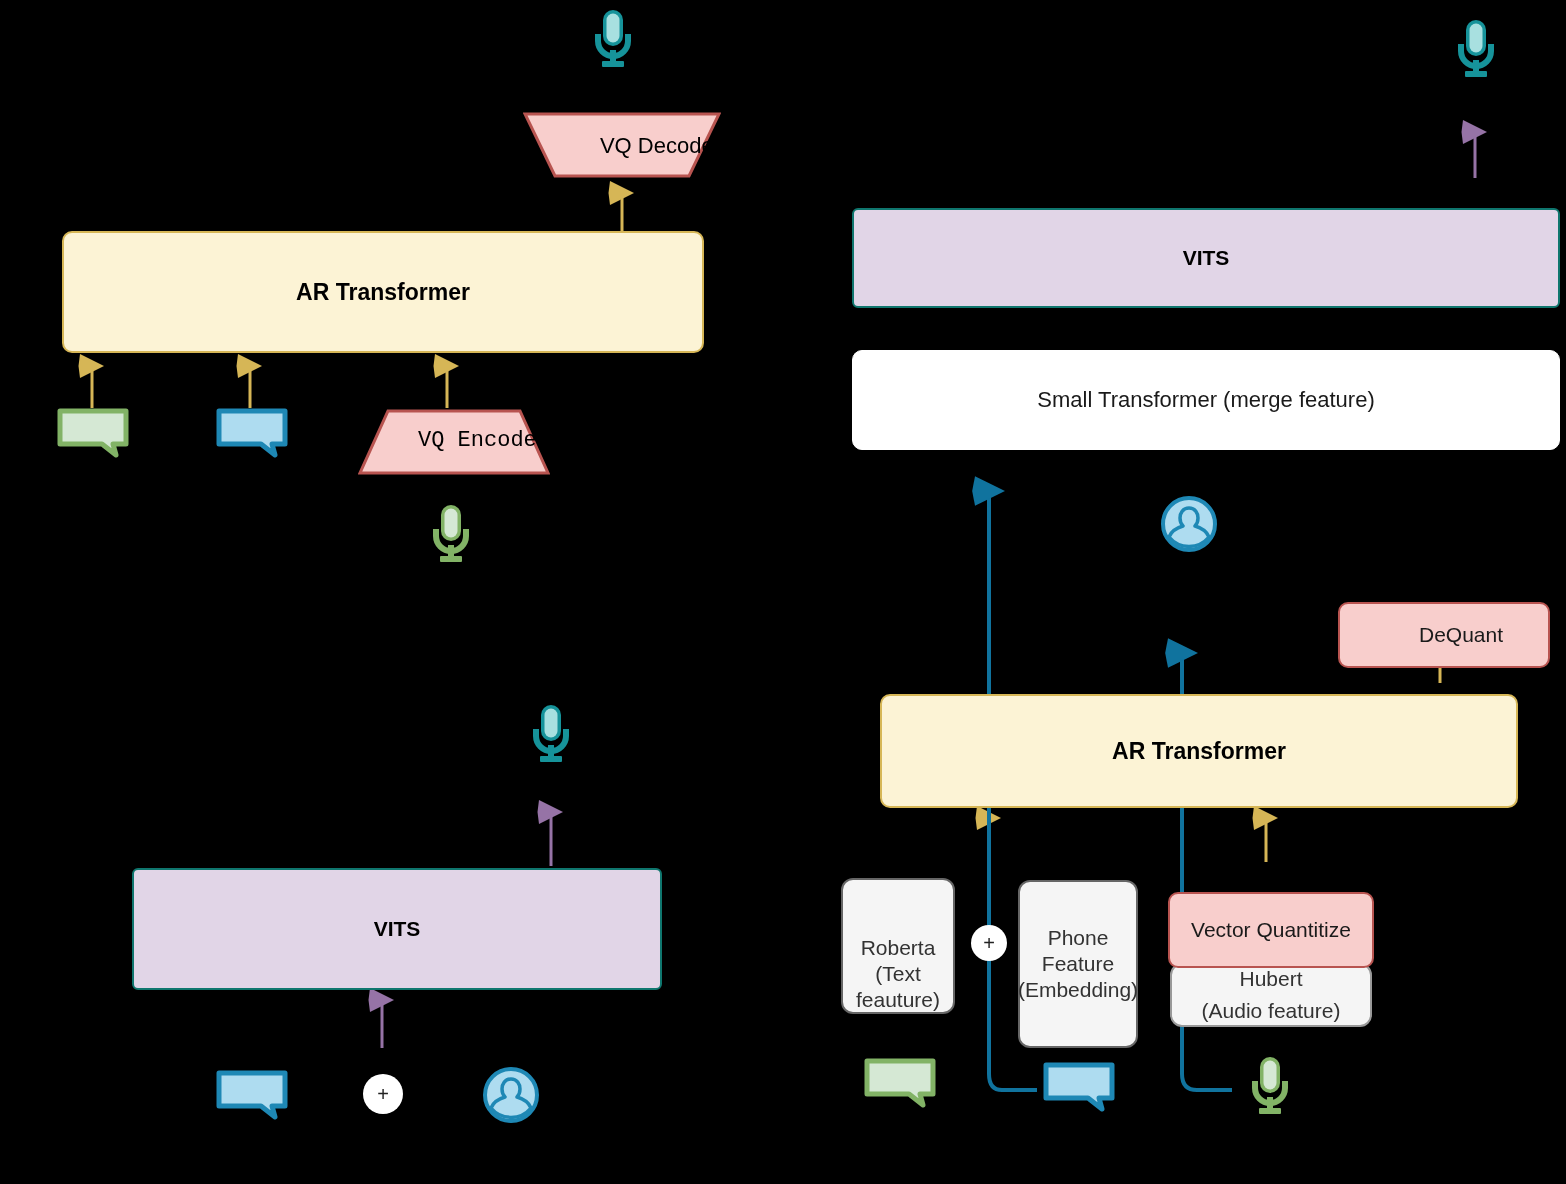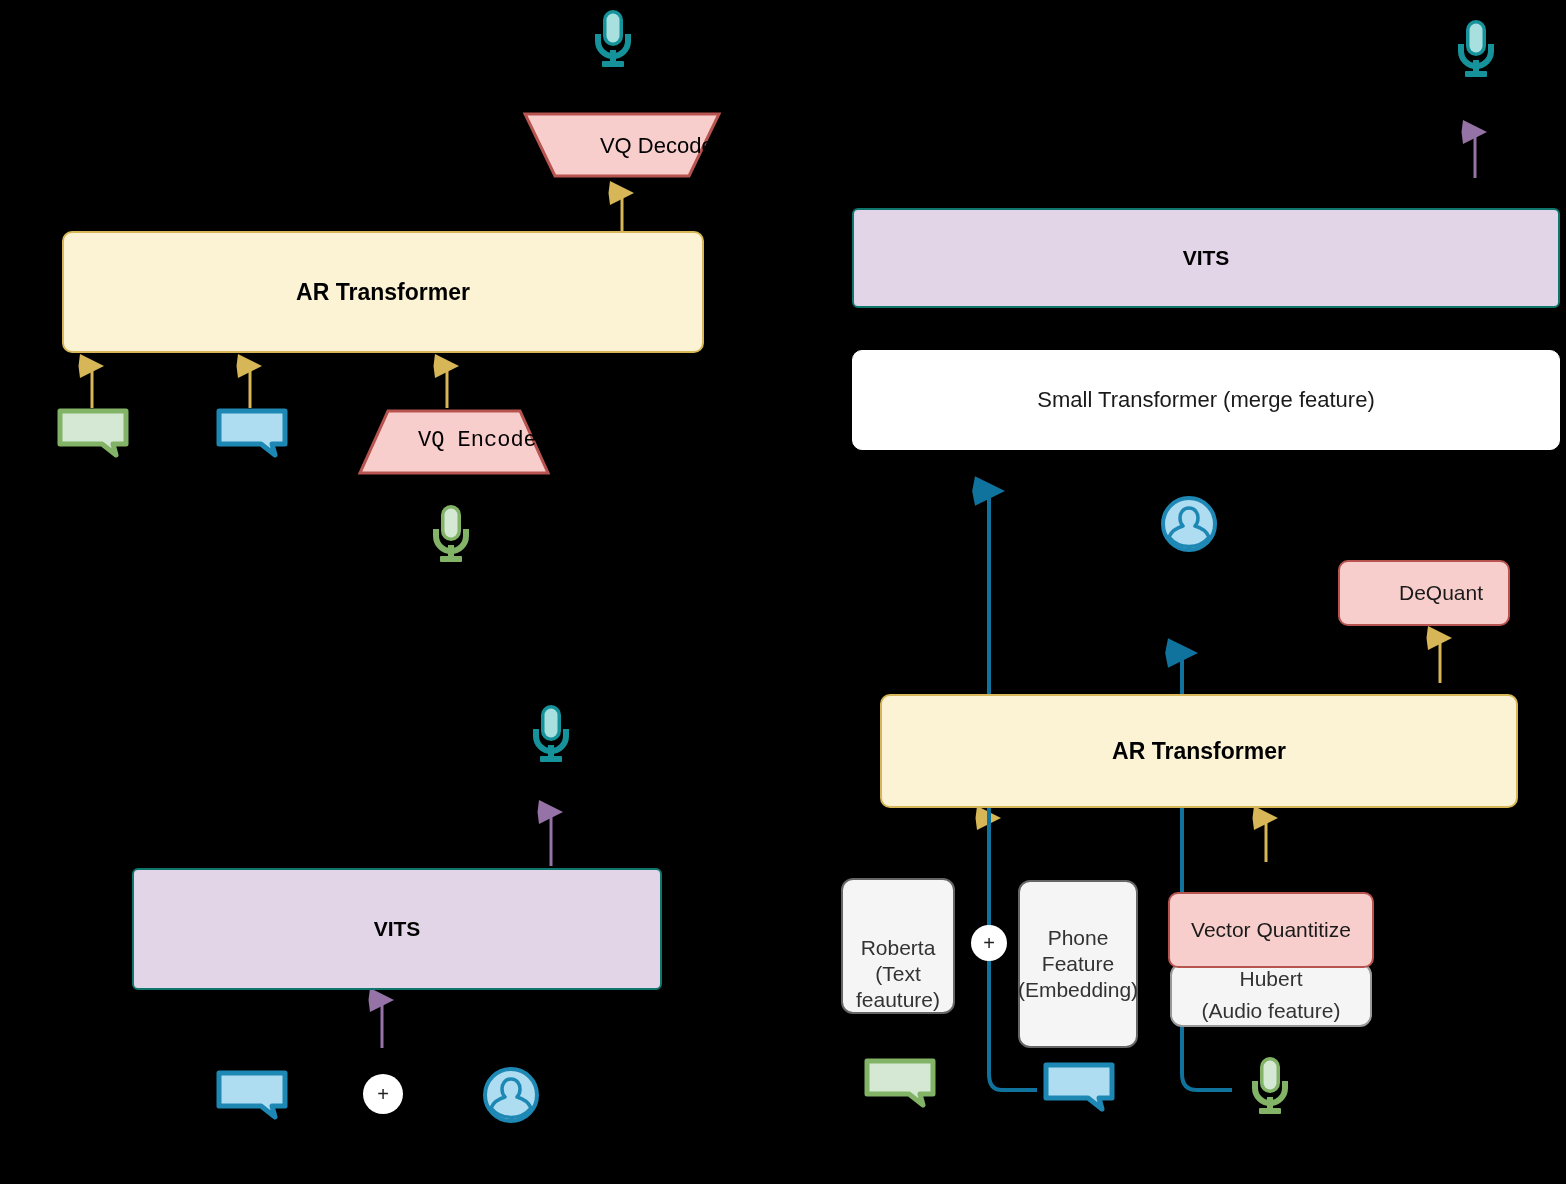--- a/index.html
+++ b/index.html
@@ -244,21 +244,21 @@
   </div>
 
   <div class="icon" style="left:1160px; top:495px; width:58px; height:58px;">
     <svg width="58" height="58" viewBox="0 0 58 58">
       <circle cx="29" cy="29" r="26" fill="#AEDCF0" stroke="#1E88B5" stroke-width="4"></circle>
       <path d="M29 13 c-6 0 -9 5 -9 10 c0 4 2 7 3 8 c-7 2 -12 6 -14 11
                a26 26 0 0 0 40 0 c-2 -5 -7 -9 -14 -11 c1 -1 3 -4 3 -8 c0 -5 -3 -10 -9 -10 z" fill="none" stroke="#1E88B5" stroke-width="3.5" stroke-linejoin="round"></path>
     </svg>
   </div>
 
-  <div class="node box-red" style="left:1338px; top:560px; width:172px; height:66px;padding-left:34px;">
+  <div class="node box-red" style="left:1338px; top:602px; width:212px; height:66px;padding-left:34px;">
     <span>DeQuant</span>
   </div>
 
   <div class="node box-yellow" style="left:880px; top:694px; width:638px; height:114px;">
     <span>AR Transformer</span>
   </div>
 
   <div class="node box-grey" style="left:841px; top:878px; width:114px; height:136px; flex-direction:column; justify-content:flex-end; gap:2px;">
     <span>Roberta</span>
     <span>(Text</span>

